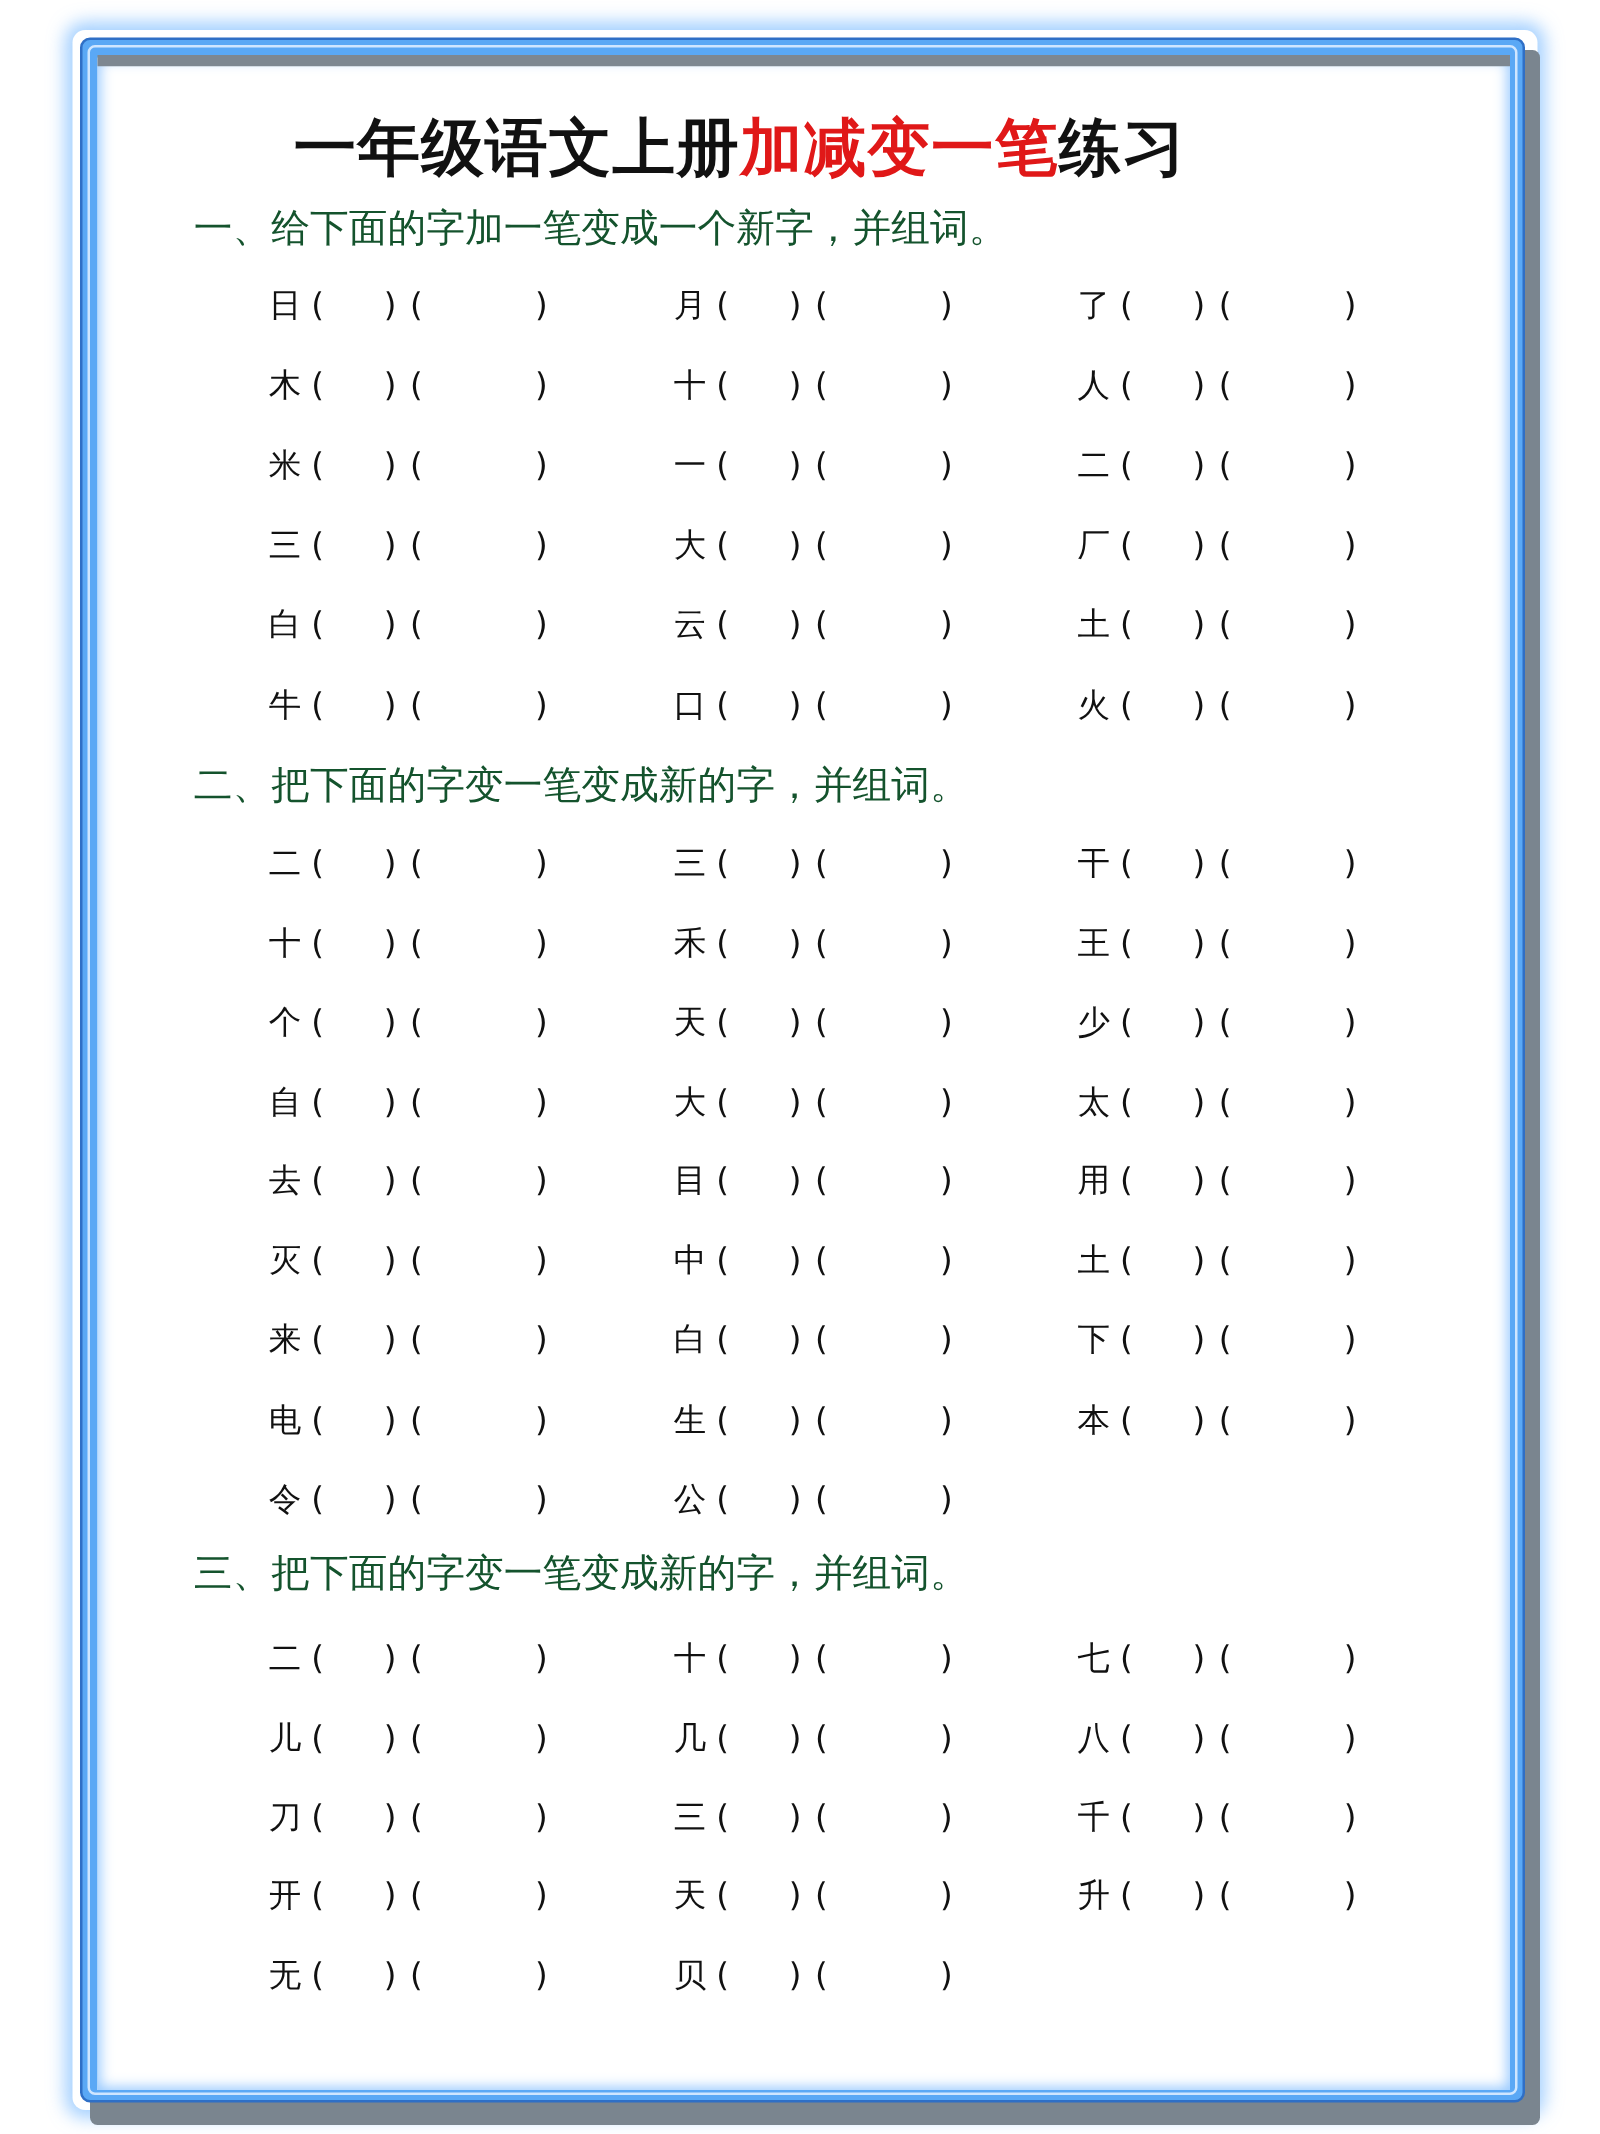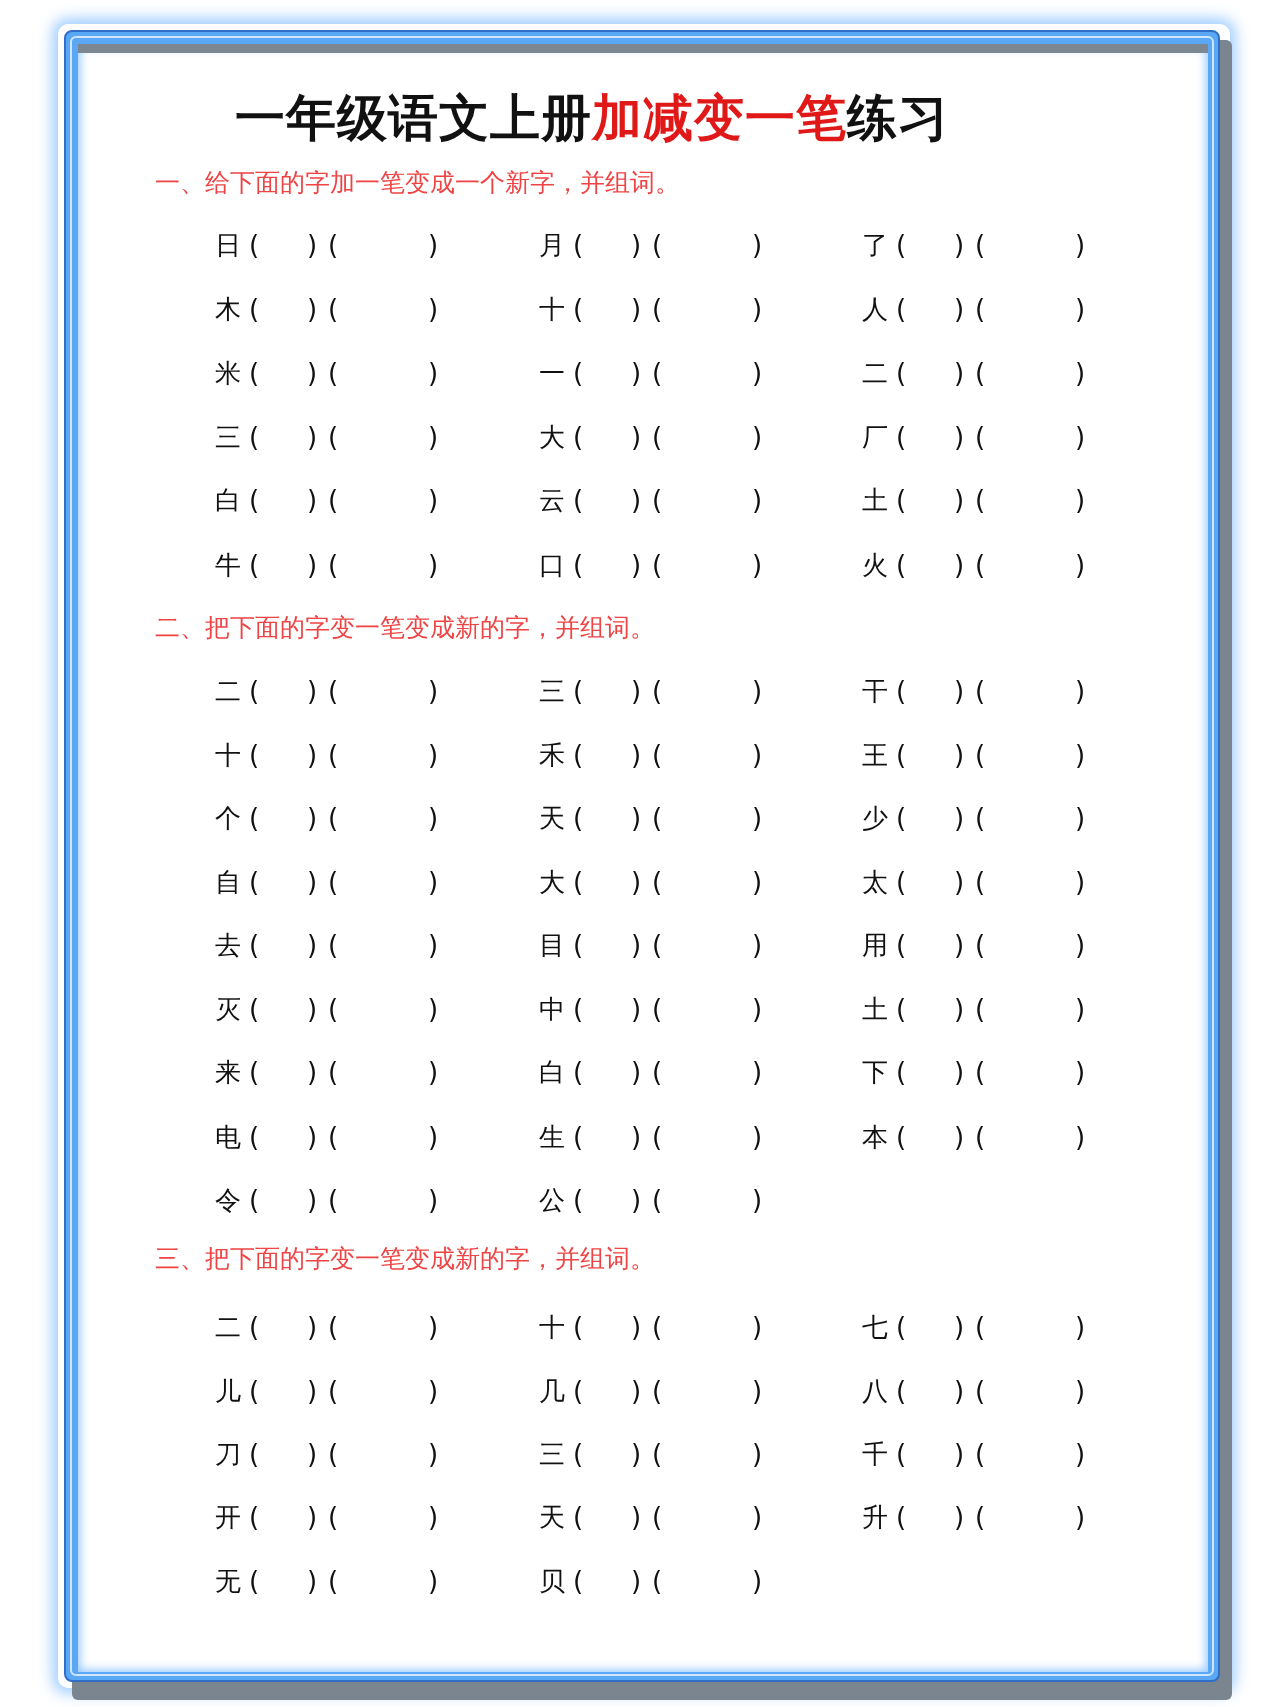--- a/index.html
+++ b/index.html
@@ -10,21 +10,21 @@
   .shadow { position:absolute; left:72px; top:40px; width:1160px; height:1660px; background:#7a858f; border-radius:6px; }
   .frame { position:absolute; left:64px; top:30px; width:1156px; height:1652px; background:#5aa8f5;
            border:2px solid #2f6fc6; border-radius:8px; box-sizing:border-box; }
   .inner-line { position:absolute; left:70px; top:36px; width:1144px; height:1640px; border:2px solid #cfe6ff; border-radius:6px; box-sizing:border-box; }
   .paper { position:absolute; left:78px; top:46px; width:1130px; height:1626px; background:#ffffff;
            box-shadow: inset 0 0 10px 2px rgba(120,185,255,0.8); }
   .topbar { position:absolute; left:78px; top:44px; width:1130px; height:9px; background:#7d8791; }
   .title { position:absolute; left:235px; top:88px; font-size:50px; font-weight:bold; letter-spacing:1px;
            color:#111; white-space:nowrap; line-height:60px; }
   .title .red { color:#e01818; }
-  .heading { position:absolute; left:155px; font-size:25px; color:#ef4444; white-space:nowrap; line-height:30px; }
+  .heading { position:absolute; left:155px; font-size:31px; color:#14532d; white-space:nowrap; line-height:30px; }
   .item { position:absolute; height:32px; width:260px; font-size:26px; color:#111; line-height:32px; }
   .item span { position:absolute; top:0; }
   .item .ch { left:0; }
   .item .p1 { left:34px; }
   .item .p2 { left:92px; }
   .item .p3 { left:113px; }
   .item .p4 { left:213px; }
 </style>
 </head>
 <body>

